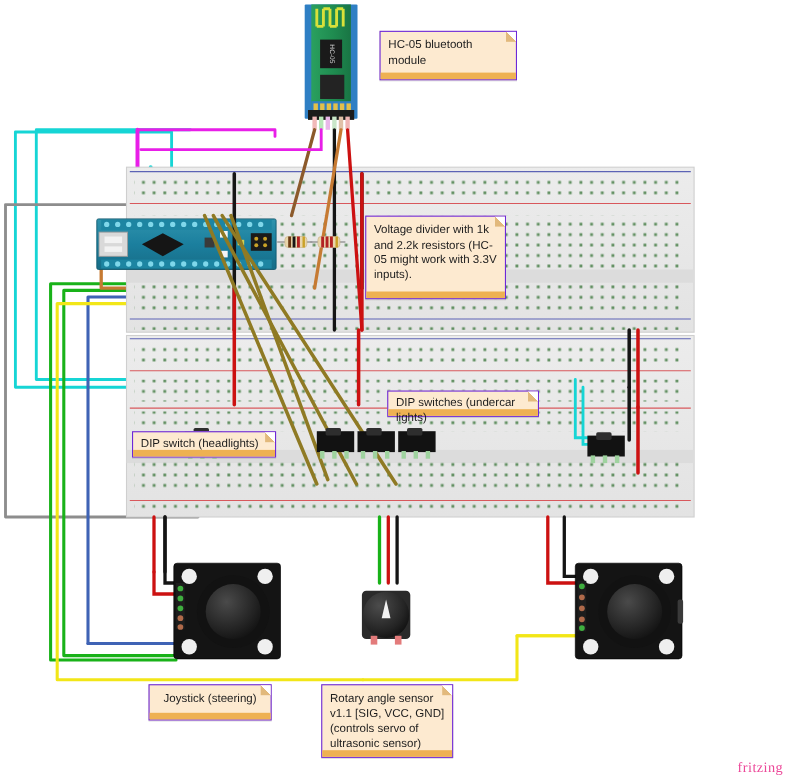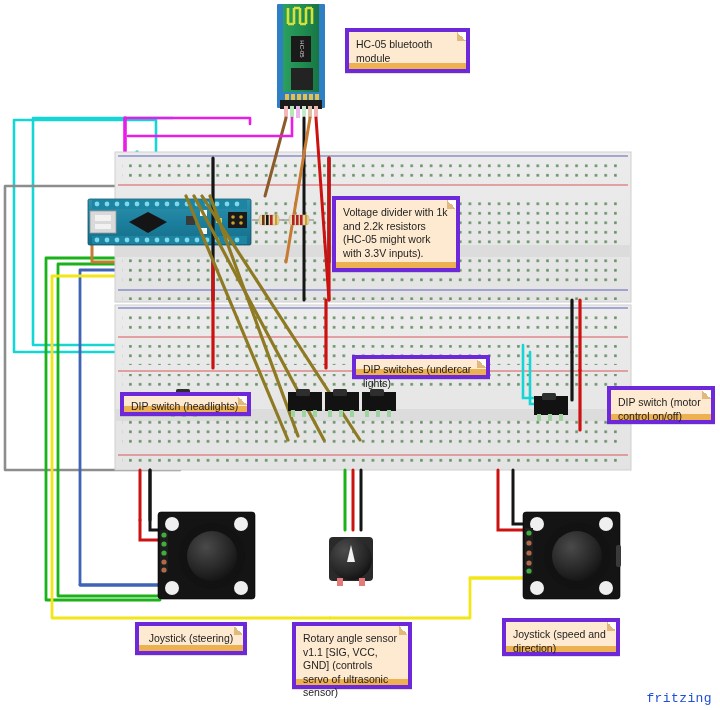--- a/index.html
+++ b/index.html
@@ -1,28 +1,28 @@
 <!DOCTYPE html>
 <html><head>
 <meta charset="utf-8">
 <style>
   html,body{margin:0;padding:0;background:#ffffff;}
   body{width:720px;height:710px;position:relative;overflow:hidden;
        font-family:"Liberation Sans","DejaVu Sans",sans-serif;}
   #stage{position:absolute;left:0;top:0;width:720px;height:710px;background:#fff;}
   svg.layer{position:absolute;left:0;top:0;width:720px;height:710px;}
-  .note{position:absolute;background:#fdead0;border:4px solid #6d28d9;
+  .note{position:absolute;background:#fdead0;border:1px solid #6d28d9;
         box-sizing:border-box;font-size:10.5px;line-height:13.5px;color:#1d1d1d;
         padding:6px 7px 0 7px;box-shadow:0 1px 0 rgba(0,0,0,.12);}
   .note .bar{position:absolute;left:0;right:0;bottom:0;height:6px;background:#eeb152;}
   .note .fold{position:absolute;right:0;top:0;width:9px;height:9px;
         background:linear-gradient(225deg,#ffffff 50%,#e2b97c 50%);}
   .note span.txt{display:block;position:relative;z-index:2;}
-  .wm{position:absolute;right:8px;bottom:4px;font-size:13px;color:#1d4ed8;
-      font-family:Liberation Mono, monospace;letter-spacing:.4px;text-align:center;}
+  .wm{position:absolute;right:8px;bottom:4px;font-size:13px;color:#ec4899;
+      font-family:Liberation Serif, serif;letter-spacing:.4px;text-align:center;}
 </style>
 </head>
 <body>
 
 <div id="stage">
 
   <svg class="layer" viewBox="0 0 720 710" xmlns="http://www.w3.org/2000/svg">
 
     <defs>
 
@@ -393,39 +393,29 @@
     <span class="txt">DIP switch (headlights)</span>
     <span class="bar"></span>
   </div>
 
   <div class="note" style="left:352px;top:355px;width:138px;height:24px;padding-top:4px;">
     <span class="fold"></span>
     <span class="txt">DIP switches (undercar lights)</span>
     <span class="bar"></span>
   </div>
 
-  <div class="note" style="left:607px;top:386px;width:108px;height:38px;">
-    <span class="fold"></span>
-    <span class="txt">DIP switch (motor control on/off)</span>
-    <span class="bar"></span>
-  </div>
 
   <div class="note" style="left:135px;top:622px;width:112px;height:33px;text-align:center;">
     <span class="fold"></span>
     <span class="txt">Joystick (steering)</span>
     <span class="bar"></span>
   </div>
 
   <div class="note" style="left:292px;top:622px;width:120px;height:67px;">
     <span class="fold"></span>
     <span class="txt">Rotary angle sensor v1.1 [SIG, VCC, GND] (controls servo of ultrasonic sensor)</span>
     <span class="bar"></span>
   </div>
 
-  <div class="note" style="left:502px;top:618px;width:118px;height:38px;">
-    <span class="fold"></span>
-    <span class="txt">Joystick (speed and direction)</span>
-    <span class="bar"></span>
-  </div>
 
   <div class="wm">fritzing</div>
 
 </div>
 
 </body></html>

